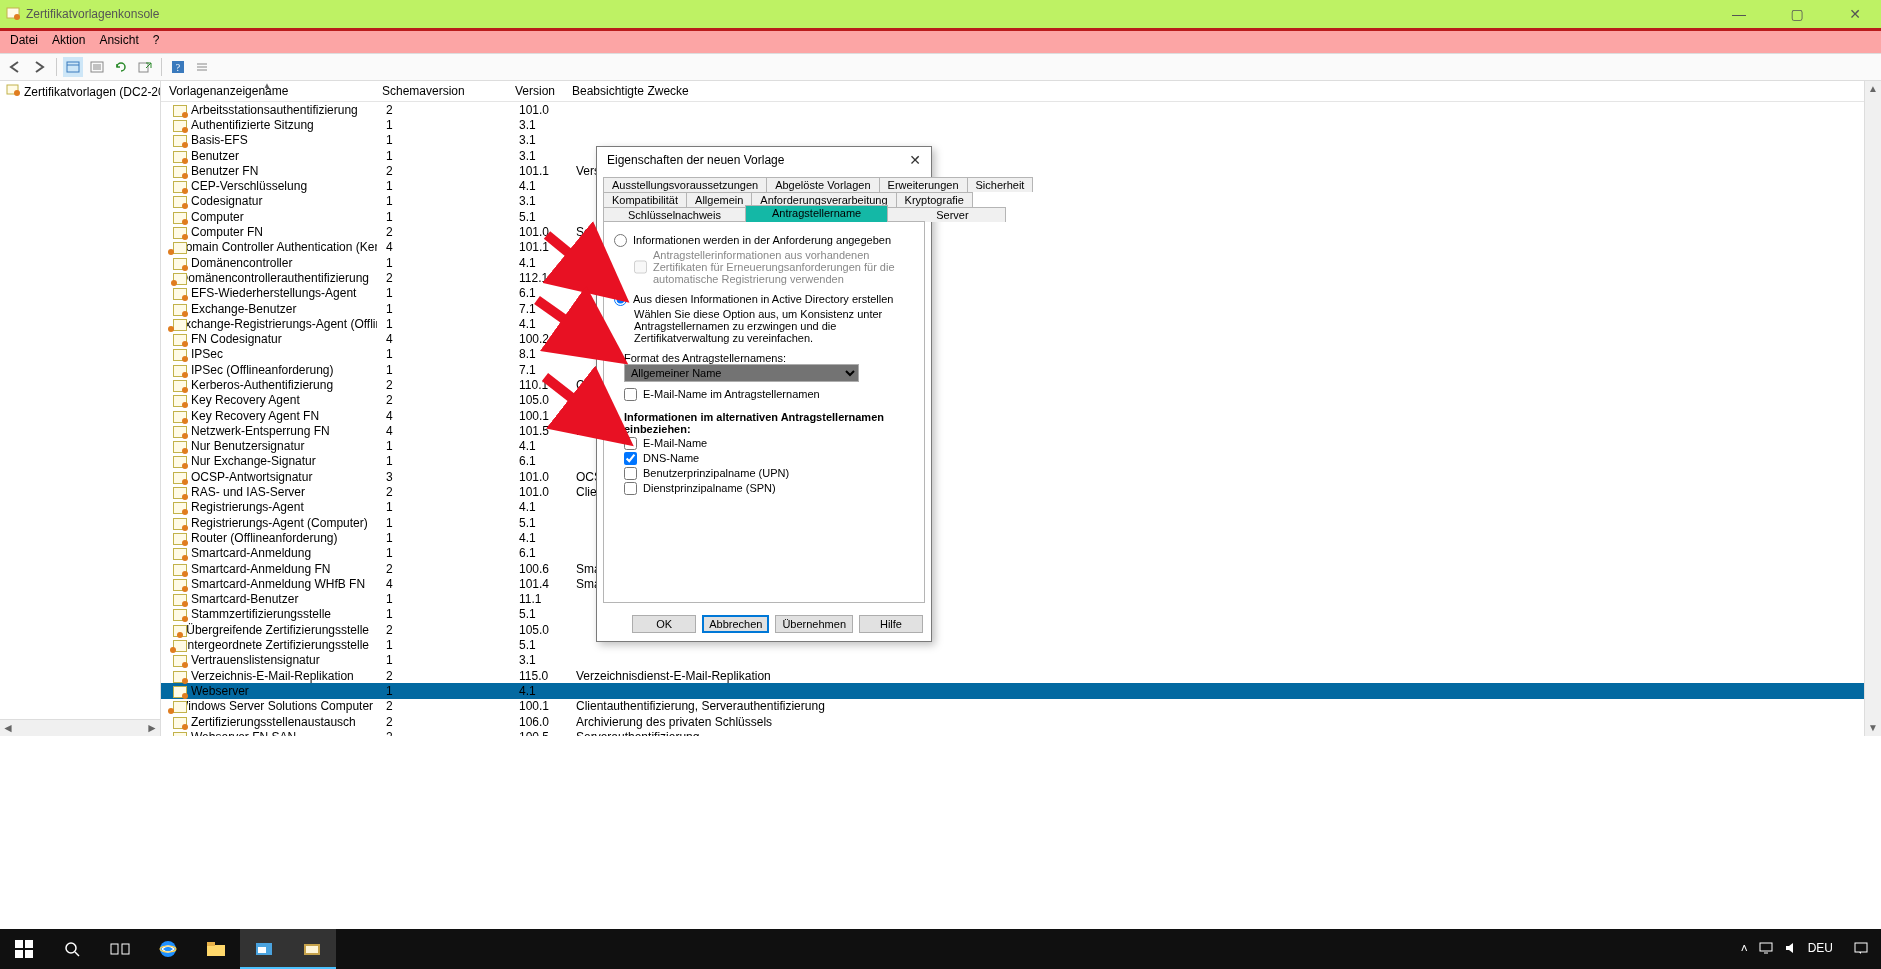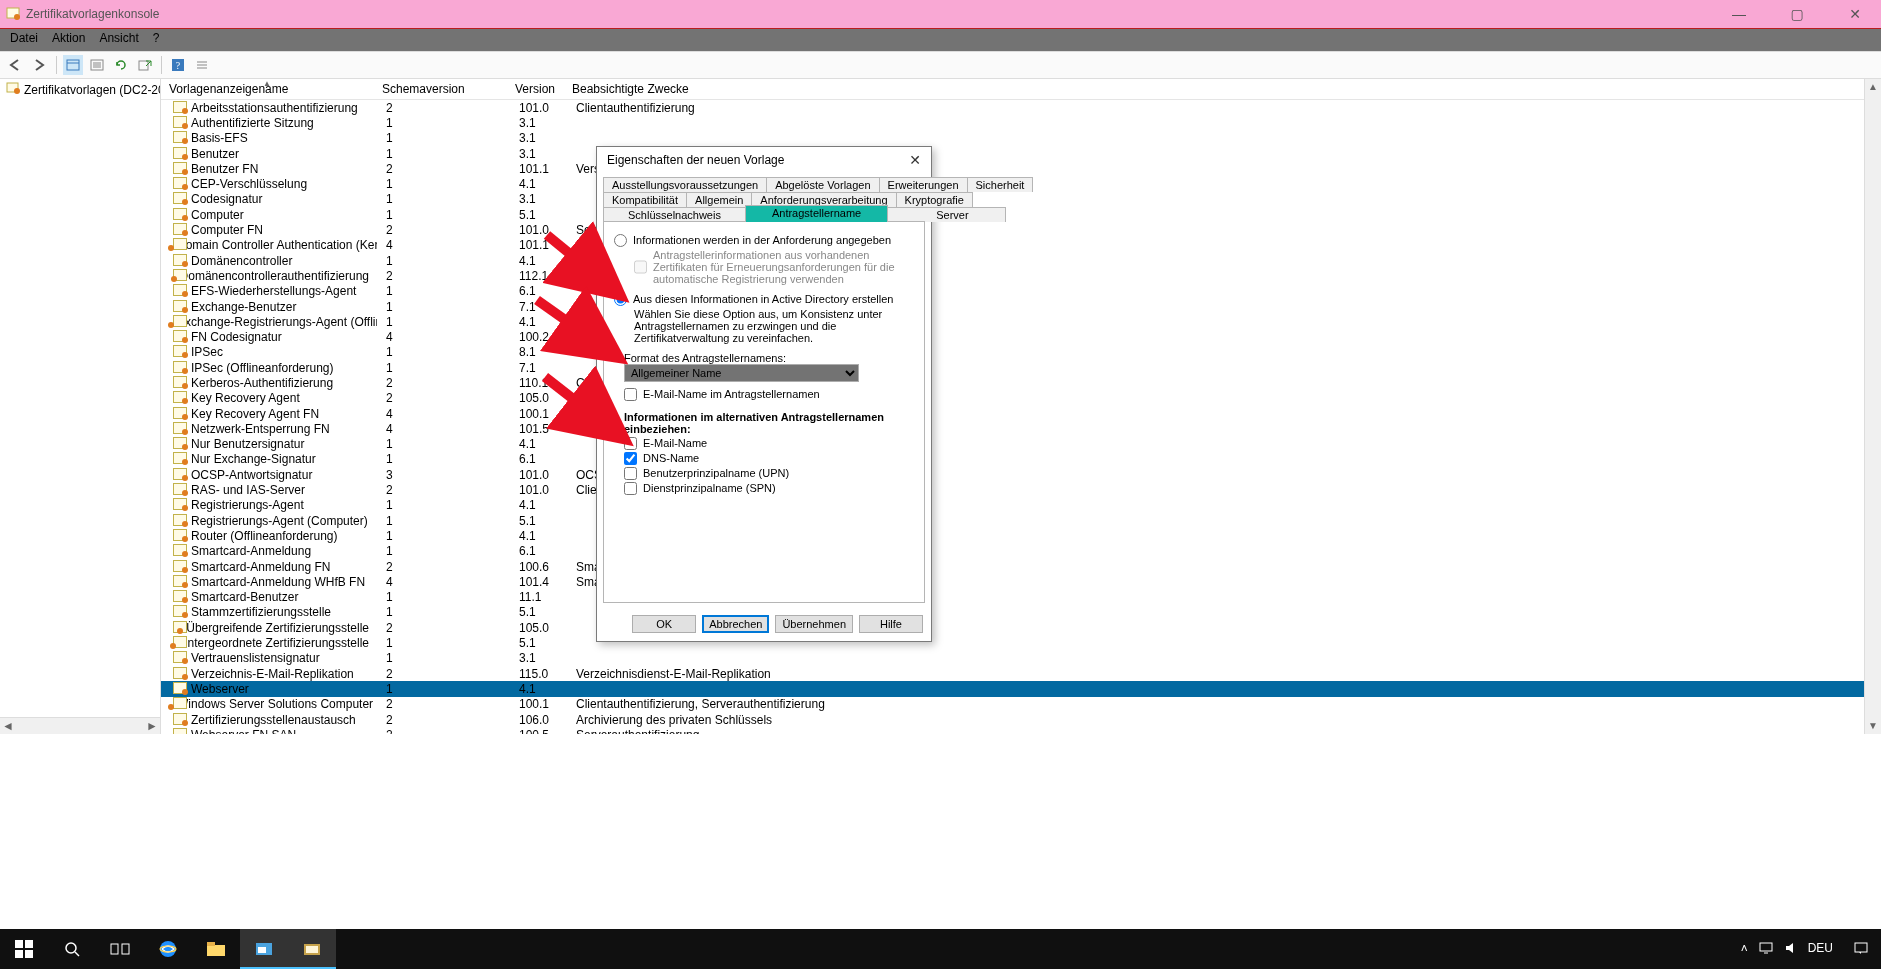--- a/index.html
+++ b/index.html
@@ -8,33 +8,33 @@
     font-family: "Segoe UI", Tahoma, sans-serif;
     font-size: 12px;
     background: #fff;
     color: #000;
     width: 1881px;
     height: 969px;
     overflow: hidden;
   }
   .titlebar {
     height: 28px;
-    background: #f9a8d4;
-    border-bottom: 1px solid #b91c1c;
+    background: #bef264;
+    border-bottom: 3px solid #b91c1c;
     display: flex;
     align-items: center;
     padding: 0 6px;
     justify-content: space-between;
   }
   .titlebar .left { display: flex; align-items: center; gap: 6px; color:#555;}
   .titlebar .right { display: flex; gap: 18px; color:#555; font-size:14px;}
   .win-btn { width: 40px; text-align:center; }
   .menubar {
     height: 20px;
-    background: #737373;
+    background: #fca5a5;
     display:flex;
     gap: 14px;
     padding: 2px 10px 0 10px;
     font-size: 12px;
   }
   .toolbar {
     height: 26px;
     border-top: 1px solid #ddd;
     border-bottom: 1px solid #ddd;
     display:flex;
@@ -91,21 +91,21 @@
   .col-purpose { flex:1; }
   .sort-ind {
     position:absolute; left:50%; top:-1px; transform:translateX(-50%);
     font-size:8px; color:#666;
   }
   .list-body { overflow-y:auto; height:635px;}
   .row {
     display:flex; height:15.3px; align-items:center;
     padding-left:4px;
   }
-  .row .col-name { display:flex; align-items:flex-start; gap:4px; white-space:nowrap; overflow:hidden;}
+  .row .col-name { display:flex; align-items:flex-end; gap:4px; white-space:nowrap; overflow:hidden;}
   .row.selected { background:#0369a1; }
   .cert-icon {
     width:14px;height:12px;display:inline-block;position:relative;
   }
   .cert-icon::before{
     content:""; position:absolute; left:0;top:0;width:12px;height:10px;
     background:#fffbe6;border:1px solid #c2b24a;
   }
   .cert-icon::after{
     content:""; position:absolute; right:-1px; bottom:-1px; width:6px;height:6px;
@@ -332,21 +332,20 @@
       <div class="col head col-purpose">Beabsichtigte Zwecke</div>
     </div>
     <div class="list-body" id="list-body">
         <div class="row">
           <div class="col col-name">
             <span class="cert-icon"></span>
             <span>Arbeitsstationsauthentifizierung</span>
           </div>
           <div class="col col-schema">2</div>
           <div class="col col-version">101.0</div>
-          <div class="col col-purpose">Clientauthentifizierung</div>
         </div>
         <div class="row">
           <div class="col col-name">
             <span class="cert-icon"></span>
             <span>Authentifizierte Sitzung</span>
           </div>
           <div class="col col-schema">1</div>
           <div class="col col-version">3.1</div>
           <div class="col col-purpose"></div>
         </div>

